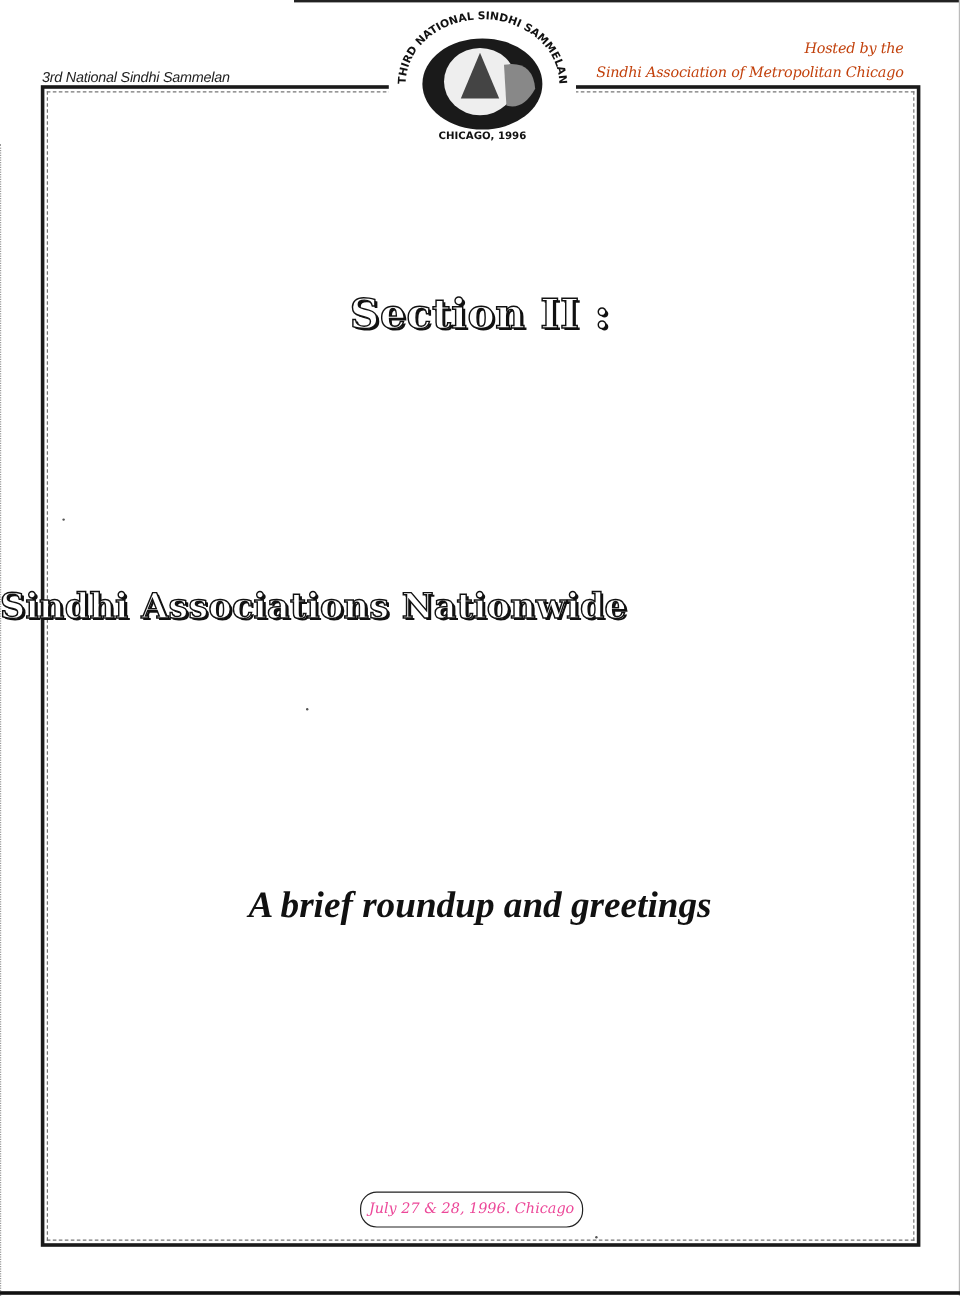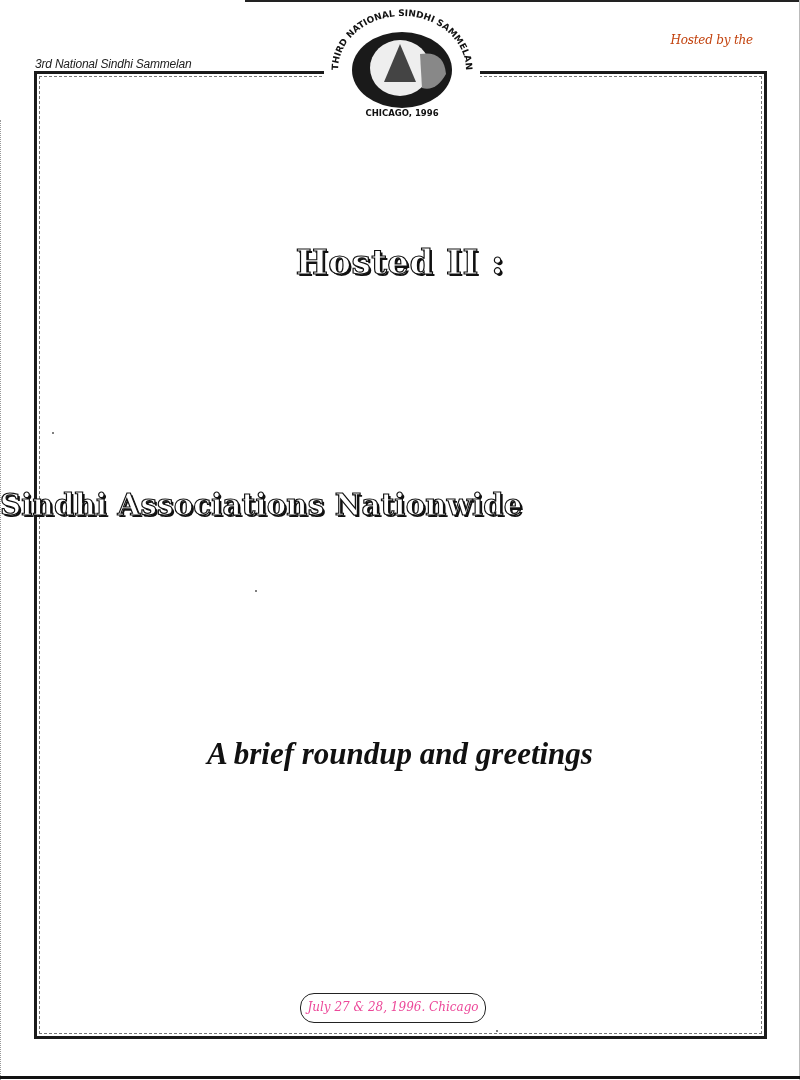--- a/index.html
+++ b/index.html
@@ -28,40 +28,41 @@
 <div class="left-scan"></div>
 <div class="right-scan"></div>
 <div class="bottom-rule"></div>
 
 <div class="frame-outer"></div>
 <div class="frame-inner"></div>
 
 <div class="hdr-left">3rd National Sindhi Sammelan</div>
 <div class="hdr-right">
   <div>Hosted by the</div>
+  <div>Sindhi Association of Metropolitan Chicago</div>
 </div>
 
 <div class="logo">
   <svg viewBox="0 0 156 118">
     <defs>
       <path id="arcTop" d="M 14 66 A 64 54 0 0 1 142 66"></path>
       <path id="arcBot" d="M 40 96 A 40 30 0 0 0 116 96"></path>
     </defs>
     <ellipse cx="78" cy="66" rx="50" ry="38" fill="#1a1a1a"></ellipse>
     <ellipse cx="76" cy="64" rx="30" ry="28" fill="#eee"></ellipse>
     <path d="M 60 78 L 76 40 L 92 78 Z" fill="#444"></path>
     <path d="M 96 50 Q 120 46 122 70 Q 112 88 98 84 Z" fill="#888"></path>
     <text font-size="9" font-weight="bold" font-family="DejaVu Sans, sans-serif" fill="#111">
       <textPath href="#arcTop" startOffset="50%" text-anchor="middle">THIRD NATIONAL SINDHI SAMMELAN</textPath>
     </text>
     <text x="78" y="112" text-anchor="middle" font-size="8.5" font-weight="bold" font-family="DejaVu Sans, sans-serif" fill="#111">CHICAGO, 1996</text>
   </svg>
 </div>
 
-<div class="section-title">Hosted II :</div>
+<div class="section-title">Section II :</div>
 <div class="subtitle">Sindhi Associations Nationwide</div>
 
 <div class="desc">
   <div>A brief roundup and greetings</div>
 </div>
 
 <div class="footer-pill">July 27 &amp; 28, 1996. Chicago</div>
 
 <div class="speck" style="left:52px;top:432px"></div>
 <div class="speck" style="left:255px;top:590px"></div>

